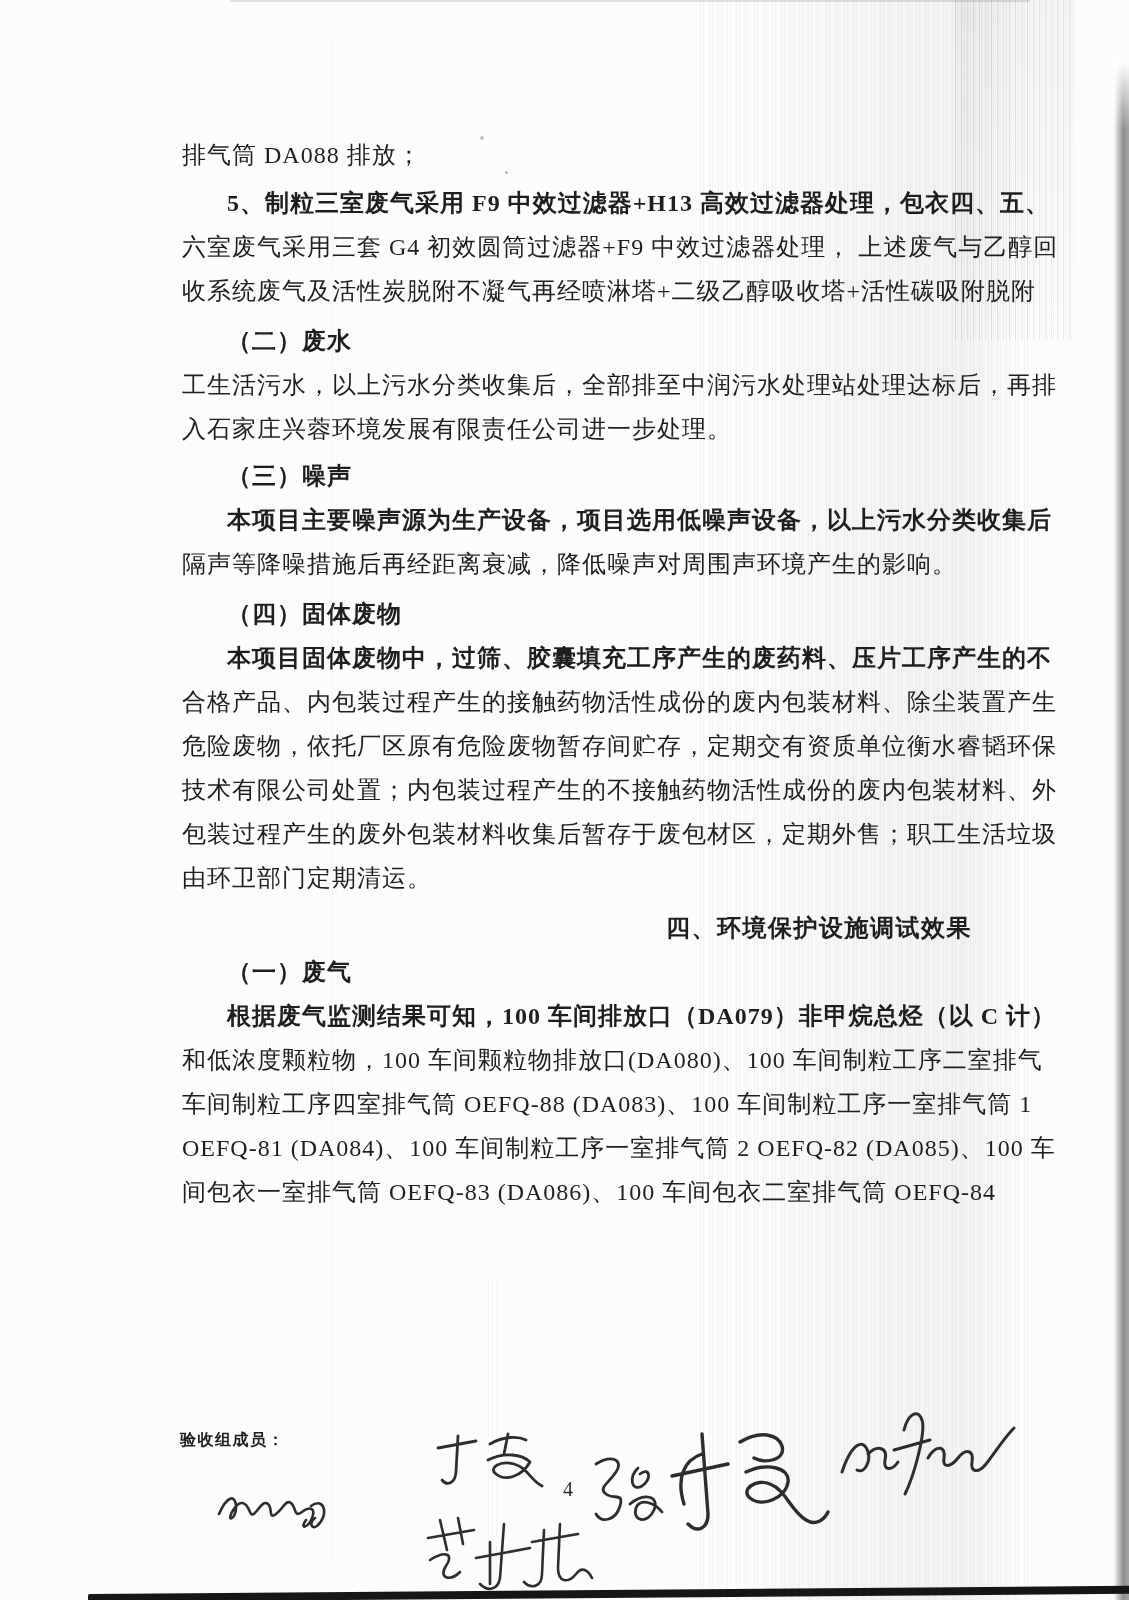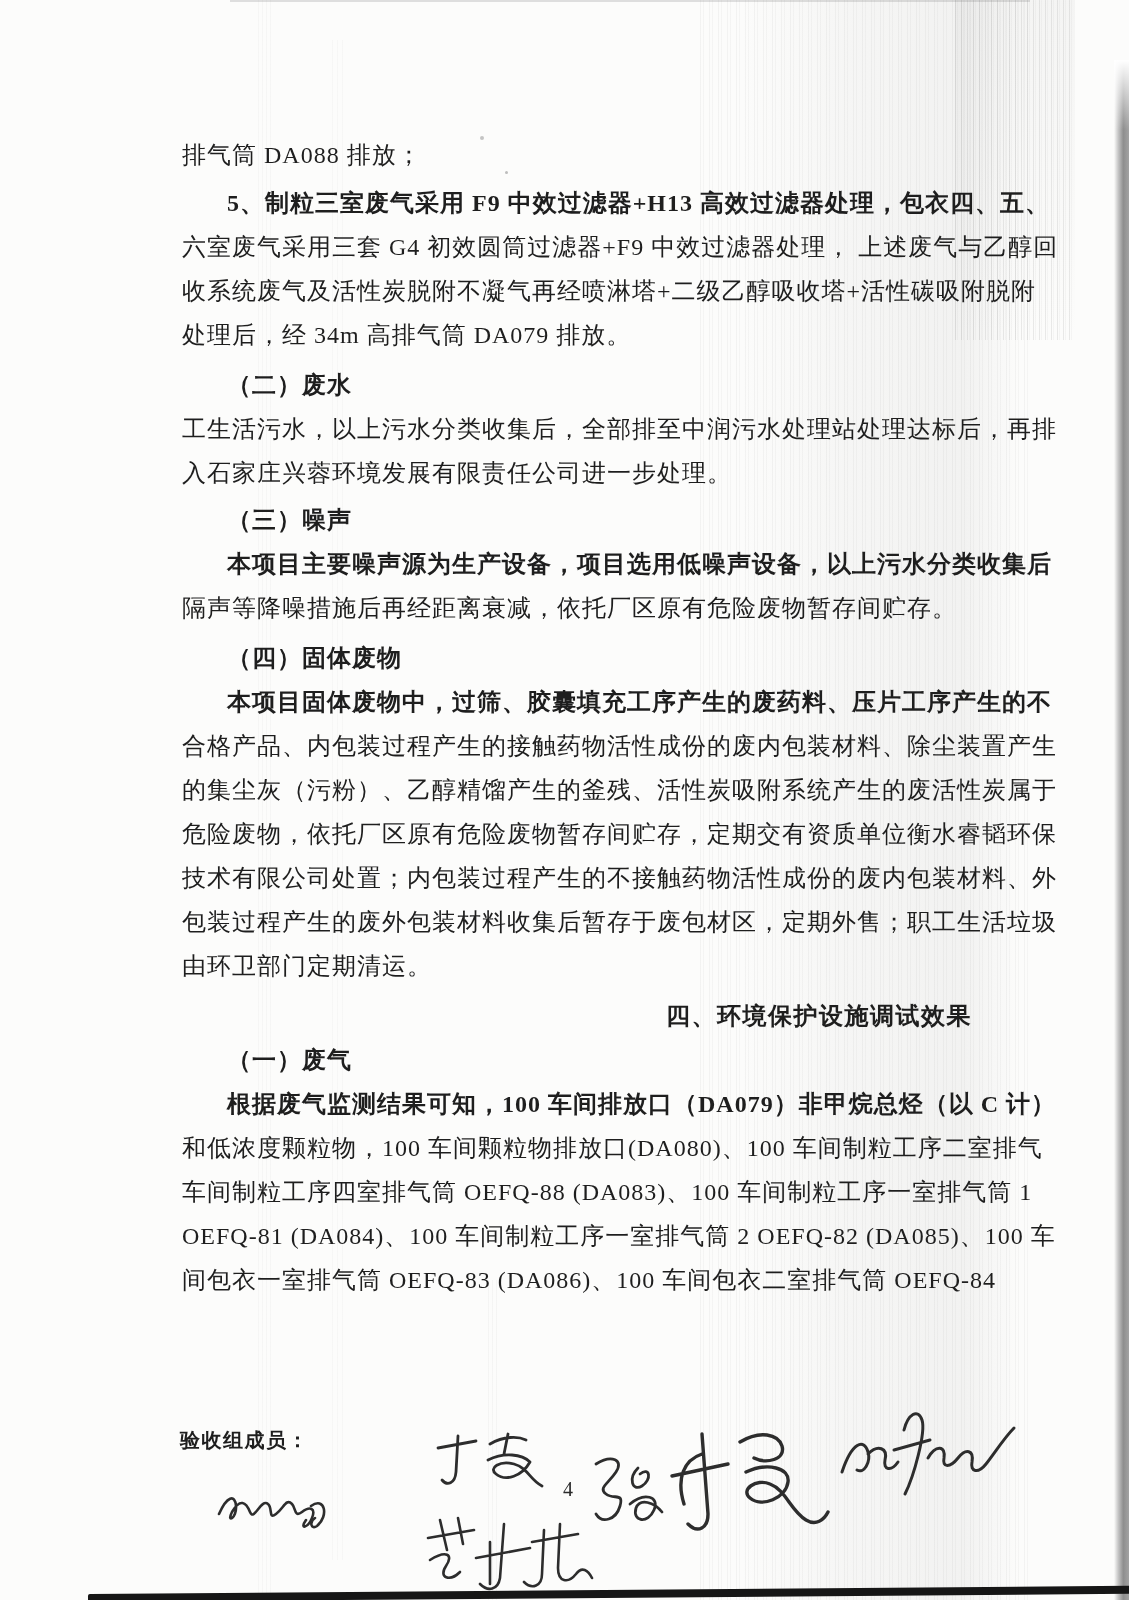--- a/index.html
+++ b/index.html
@@ -14,21 +14,21 @@
   .line{
     height:44px;line-height:44px;font-size:24px;letter-spacing:1px;
     white-space:nowrap;
   }
   .indent{padding-left:45px;font-weight:bold;}
   .heading{font-weight:bold;letter-spacing:1.5px;text-align:right;}
   .sp3{margin-top:3px}.sp4{margin-top:4px}.sp6{margin-top:6px}
   
   .footer-label{
     position:absolute;left:180px;top:1418px;height:44px;line-height:44px;
-    font-size:20px;font-weight:bold;letter-spacing:1.5px;white-space:nowrap;
+    font-size:16px;font-weight:bold;letter-spacing:1.5px;white-space:nowrap;
   }
   .page-number{
     position:absolute;left:563px;top:1478px;font-size:20px;color:#2a2a2a;
   }
   .sig{position:absolute;}
   .sig svg{display:block;}
   .sig path{fill:none;stroke:#2d2d2d;stroke-linecap:round;stroke-linejoin:round;}
   
   .artifact{position:absolute;pointer-events:none;}
   .streak-main{
@@ -76,31 +76,29 @@
   <div class="artifact top-edge"></div>
   <div class="artifact right-strip"></div>
   <div class="artifact speck1"></div>
   <div class="artifact speck2"></div>
 
   <div class="content">
     <div class="line">排气筒 DA088 排放；</div>
     <div class="line indent sp4">5、制粒三室废气采用 F9 中效过滤器+H13 高效过滤器处理，包衣四、五、</div>
     <div class="line">六室废气采用三套 G4 初效圆筒过滤器+F9 中效过滤器处理， 上述废气与乙醇回</div>
     <div class="line">收系统废气及活性炭脱附不凝气再经喷淋塔+二级乙醇吸收塔+活性碳吸附脱附</div>
-    <div class="line">处理后，经 34m 高排气筒 DA079 排放。</div>
     <div class="line indent sp6">（二）废水</div>
     <div class="line">工生活污水，以上污水分类收集后，全部排至中润污水处理站处理达标后，再排</div>
     <div class="line">入石家庄兴蓉环境发展有限责任公司进一步处理。</div>
     <div class="line indent sp3">（三）噪声</div>
     <div class="line indent">本项目主要噪声源为生产设备，项目选用低噪声设备，以上污水分类收集后</div>
-    <div class="line">隔声等降噪措施后再经距离衰减，依托厂区原有危险废物暂存间贮存。</div>
+    <div class="line">隔声等降噪措施后再经距离衰减，降低噪声对周围声环境产生的影响。</div>
     <div class="line indent sp6">（四）固体废物</div>
     <div class="line indent">本项目固体废物中，过筛、胶囊填充工序产生的废药料、压片工序产生的不</div>
     <div class="line">合格产品、内包装过程产生的接触药物活性成份的废内包装材料、除尘装置产生</div>
-    <div class="line">的集尘灰（污粉）、乙醇精馏产生的釜残、活性炭吸附系统产生的废活性炭属于</div>
     <div class="line">危险废物，依托厂区原有危险废物暂存间贮存，定期交有资质单位衡水睿韬环保</div>
     <div class="line">技术有限公司处置；内包装过程产生的不接触药物活性成份的废内包装材料、外</div>
     <div class="line">包装过程产生的废外包装材料收集后暂存于废包材区，定期外售；职工生活垃圾</div>
     <div class="line">由环卫部门定期清运。</div>
     <div class="line heading sp6">四、环境保护设施调试效果</div>
     <div class="line indent">（一）废气</div>
     <div class="line indent">根据废气监测结果可知，100 车间排放口（DA079）非甲烷总烃（以 C 计）</div>
     <div class="line">和低浓度颗粒物，100 车间颗粒物排放口(DA080)、100 车间制粒工序二室排气</div>
     <div class="line">车间制粒工序四室排气筒 OEFQ-88 (DA083)、100 车间制粒工序一室排气筒 1</div>
     <div class="line">OEFQ-81 (DA084)、100 车间制粒工序一室排气筒 2 OEFQ-82 (DA085)、100 车</div>

